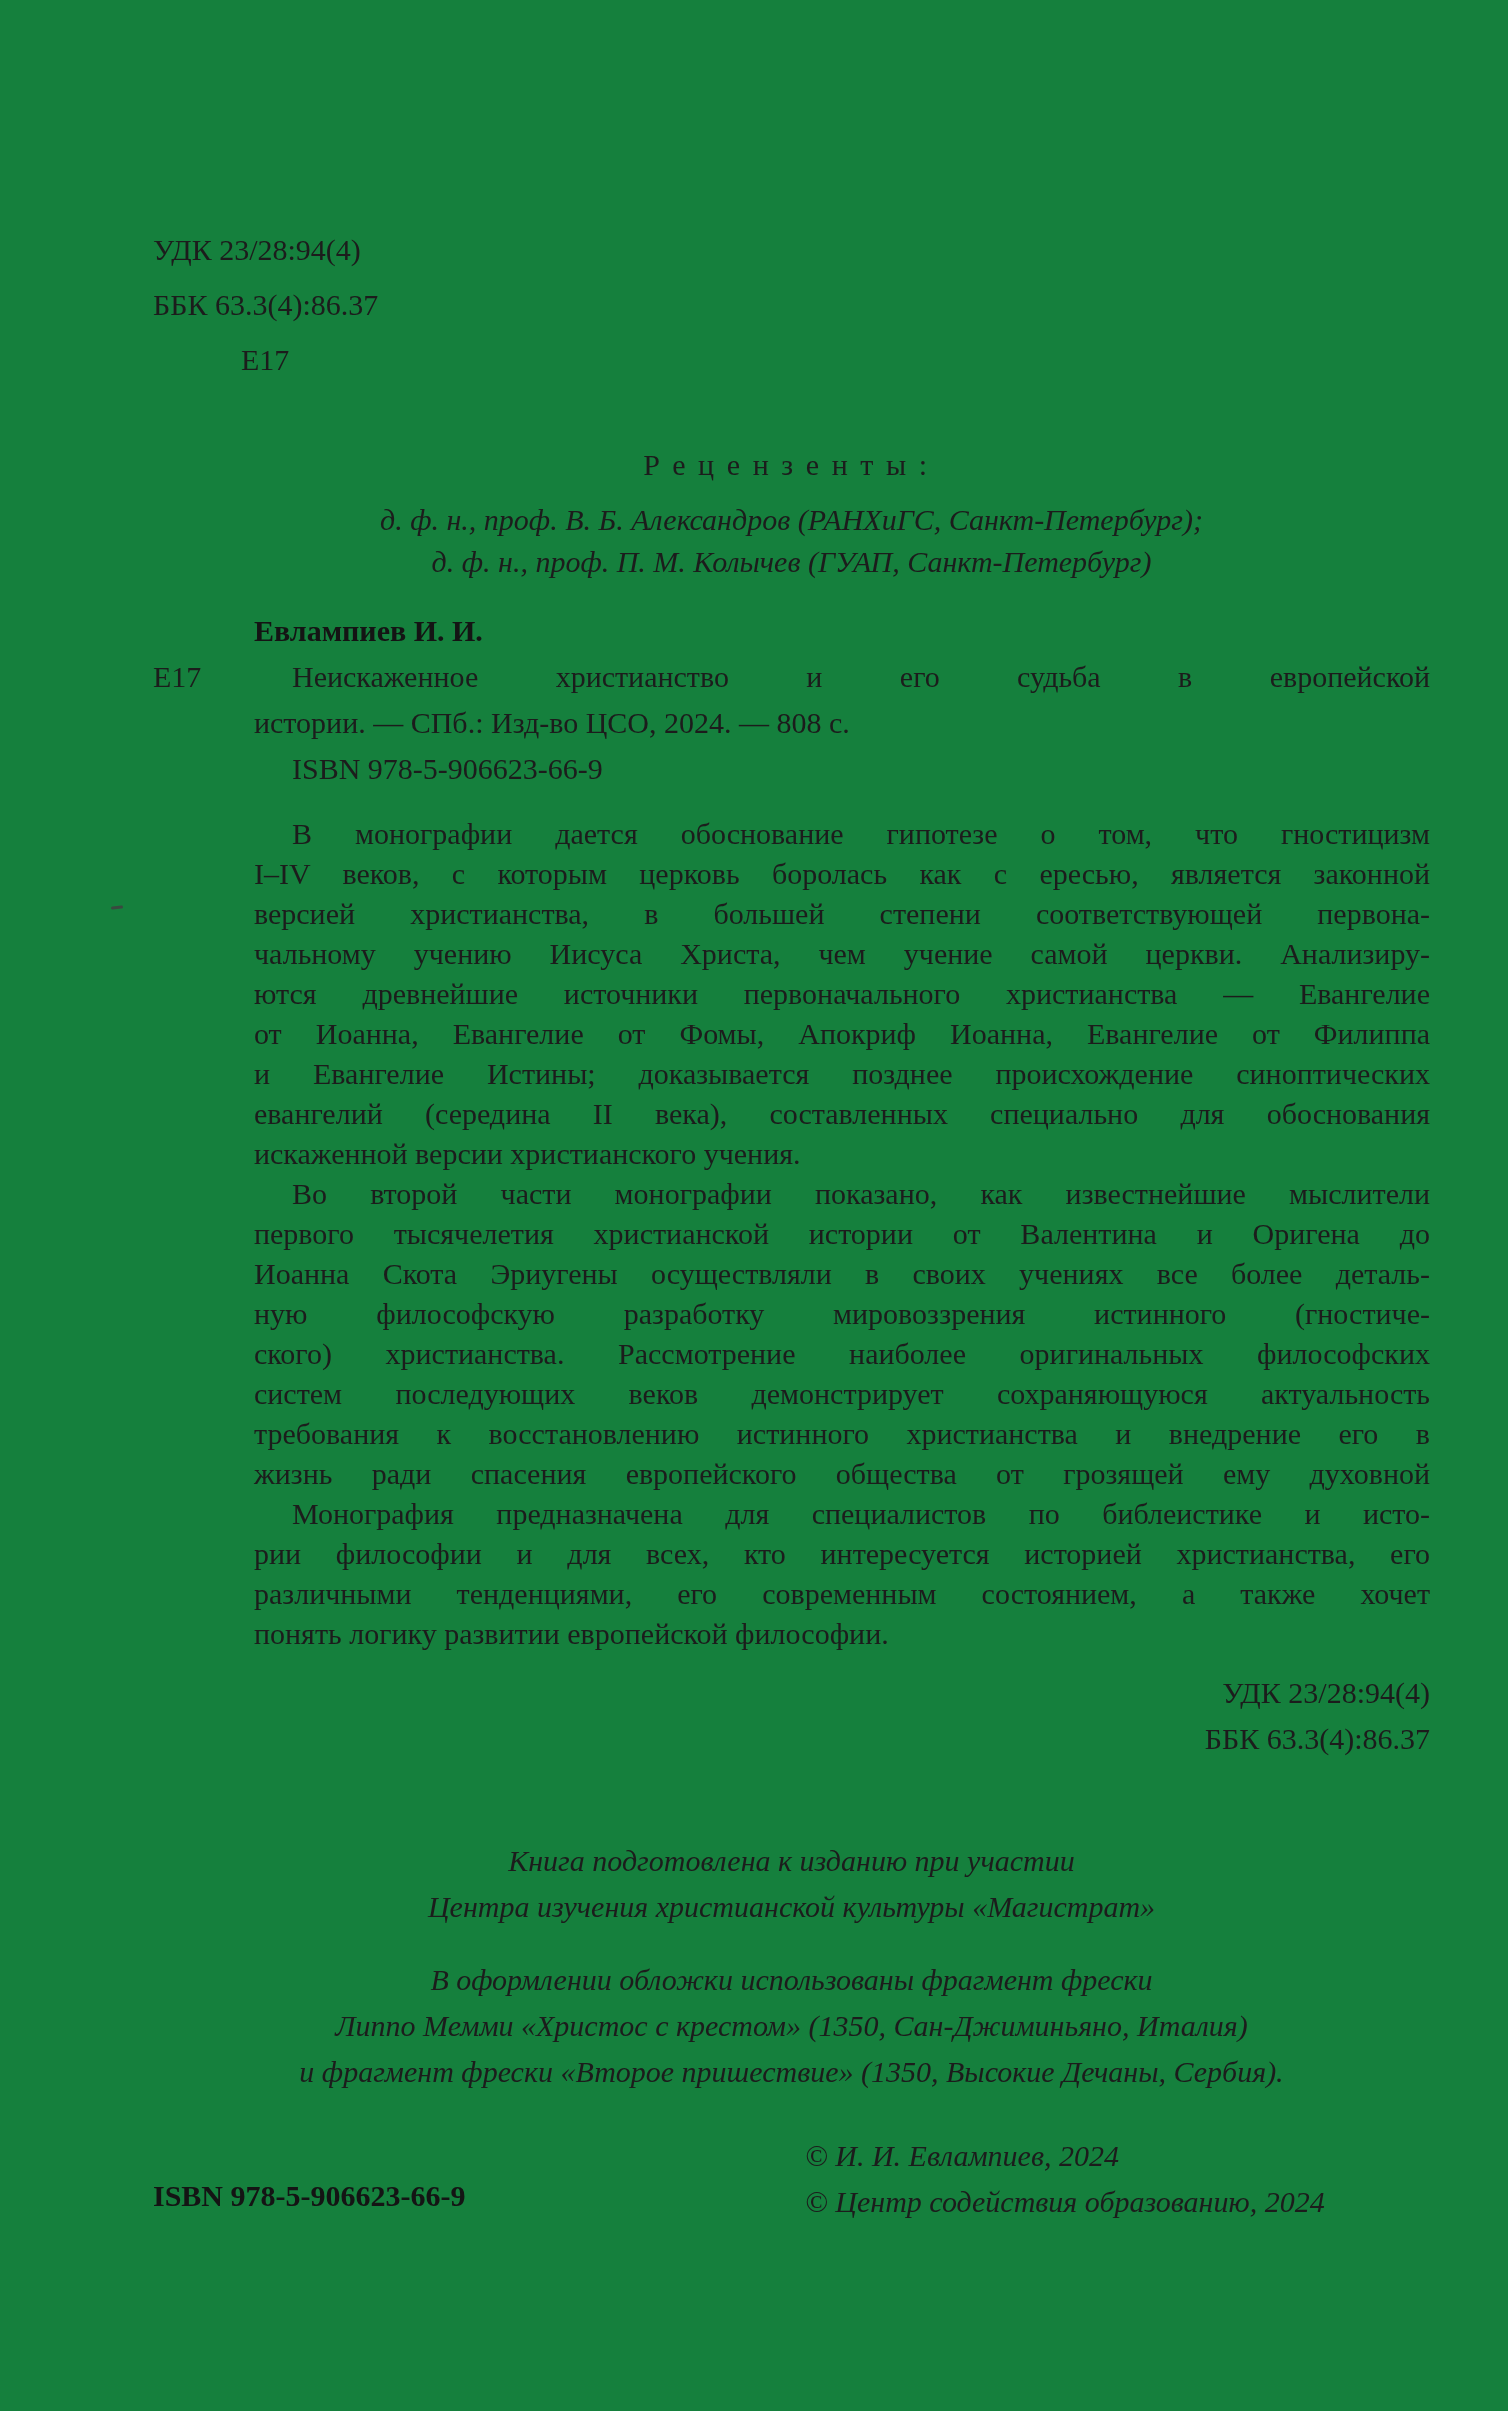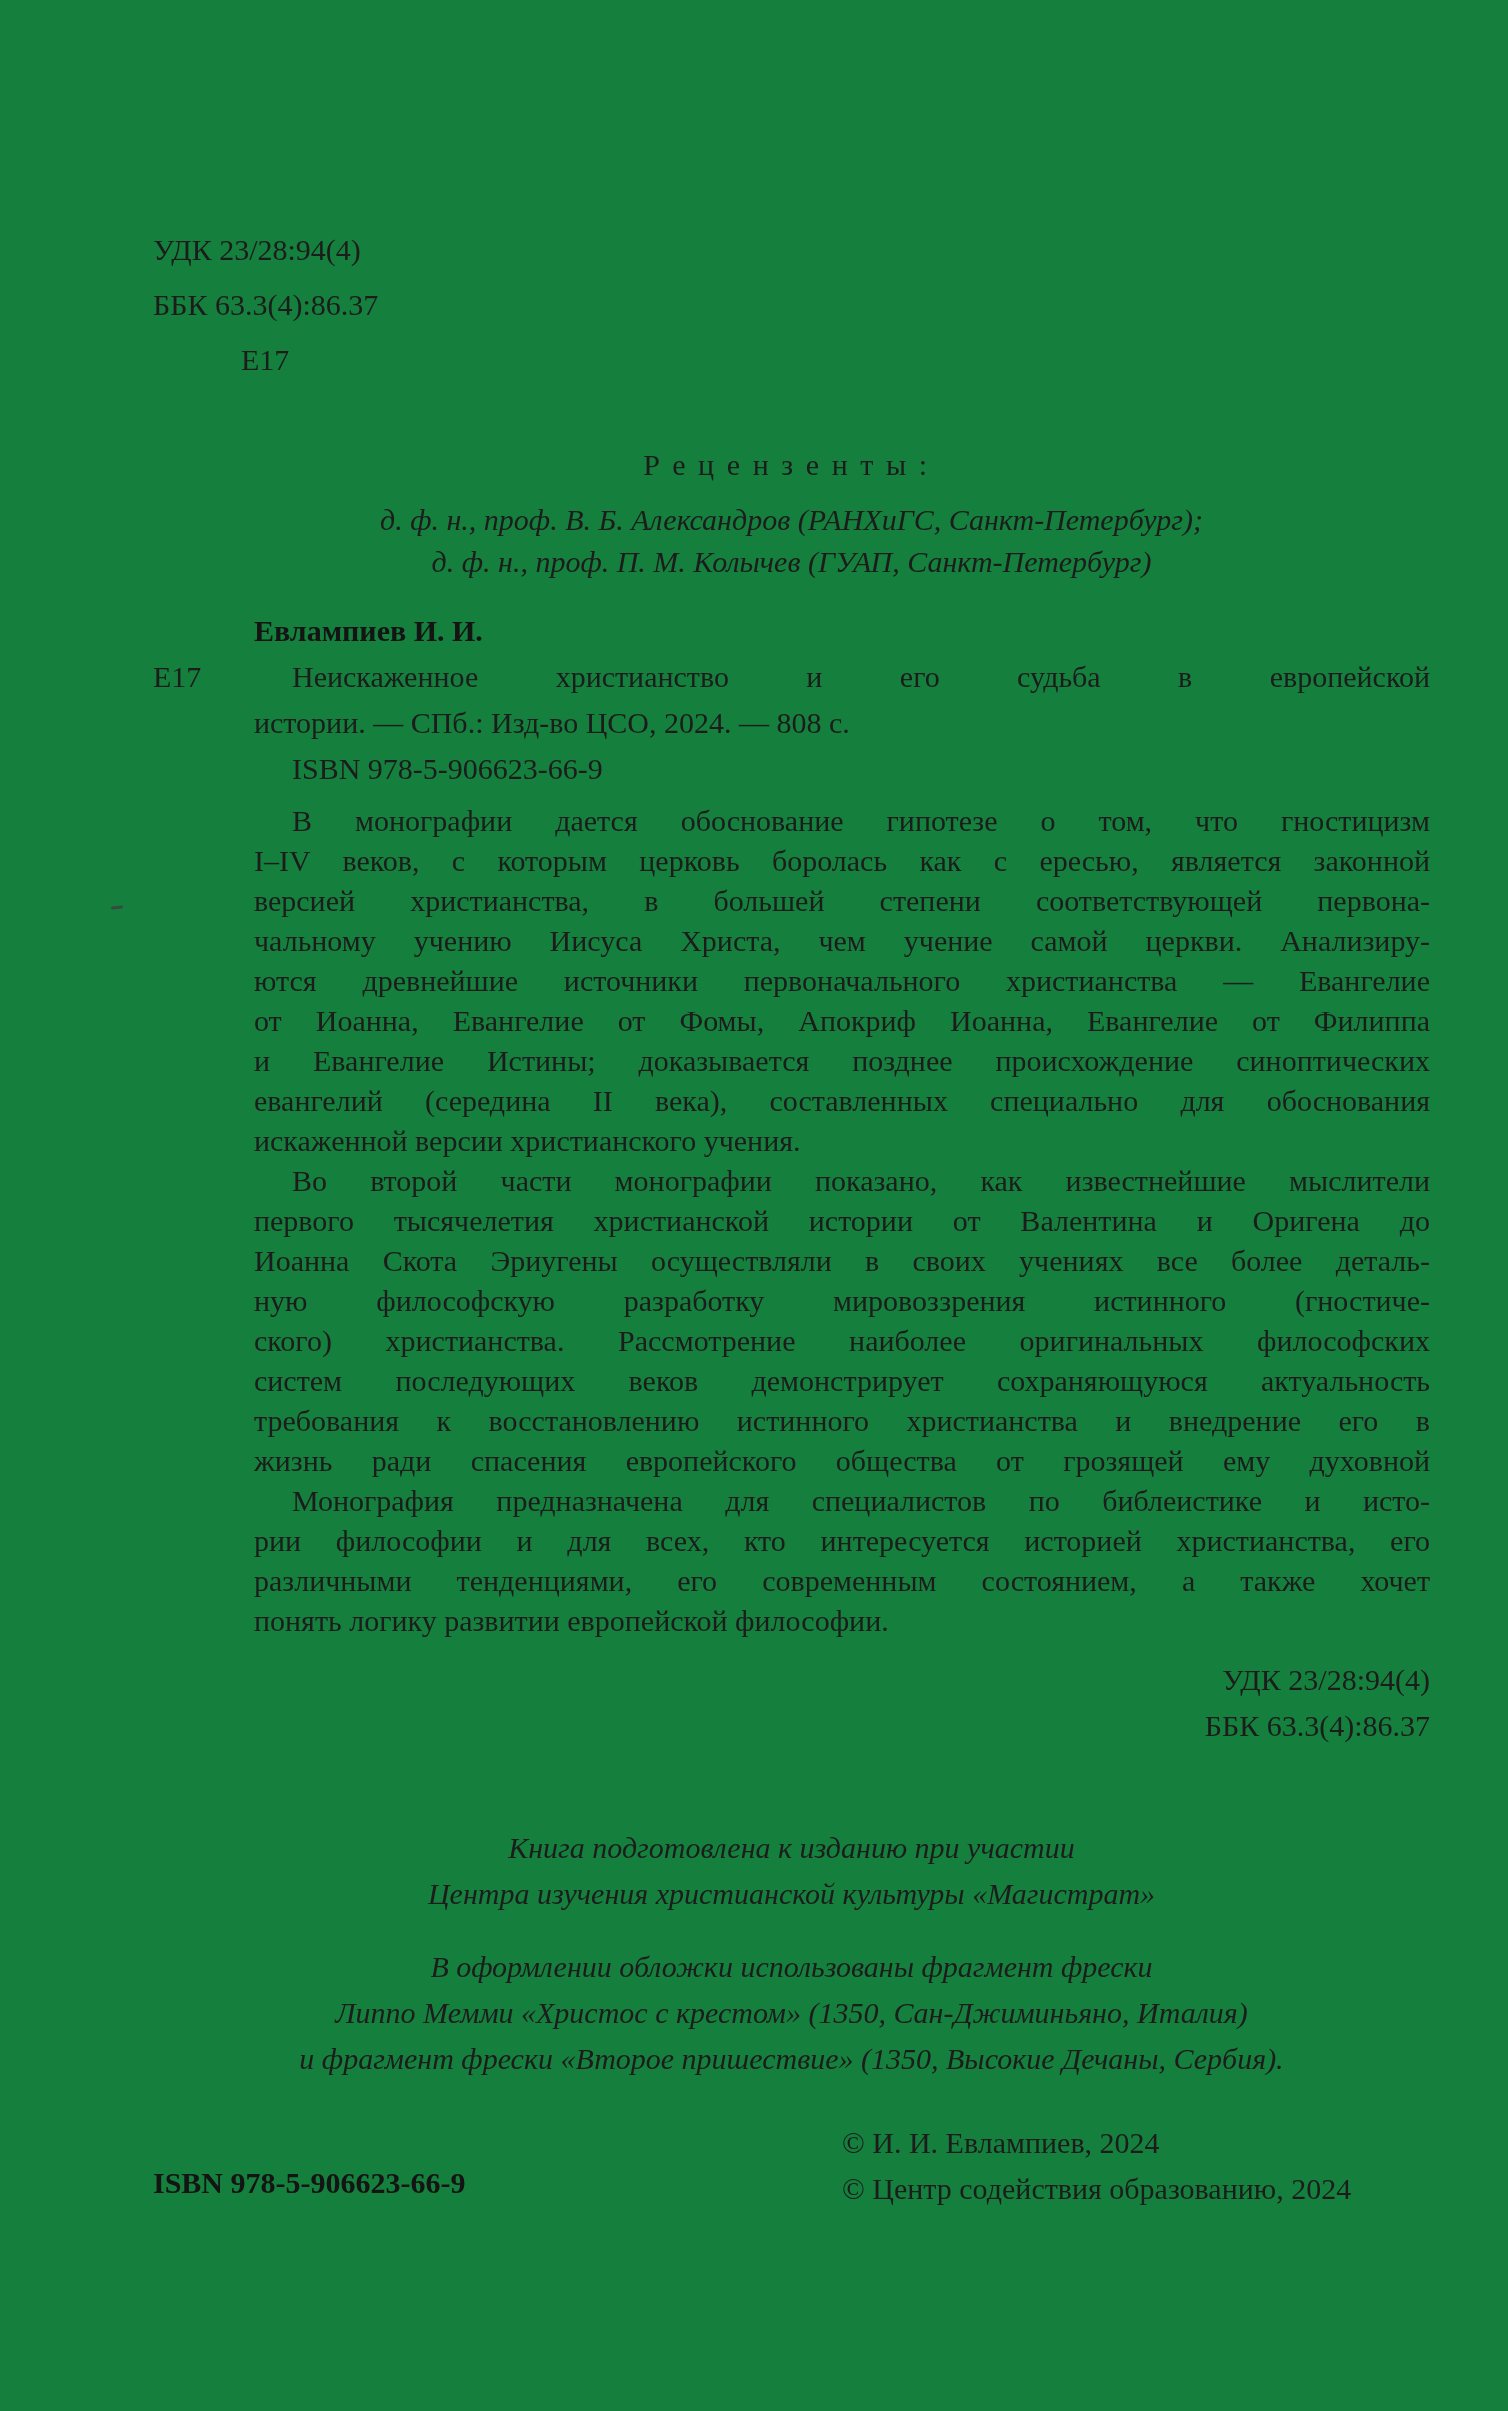--- a/index.html
+++ b/index.html
@@ -45,21 +45,21 @@
 
   .catalog {
     position: relative;
     margin-left: 101px;
     line-height: 46px;
   }
   .catalog-code { position: absolute; left: -101px; top: 0; }
   .catalog-isbn { margin-left: 38px; }
 
   .annotation {
-    margin-top: 9px;
+    margin-top: 22px;
     margin-left: 101px;
     line-height: 40px;
   }
 
   .bottom-codes {
     margin-top: 15.3px;
     text-align: right;
     line-height: 46px;
   }
 
@@ -72,21 +72,21 @@
   }
 
   .footer { position: relative; margin-top: 38px; height: 105px; }
   .footer-isbn {
     position: absolute;
     left: 0;
     top: 46px;
     font-weight: bold;
     color: #141414;
   }
-  .footer-copyrights { position: absolute; left: 689px; top: 0; line-height: 46px; }
+  .footer-copyrights { position: absolute; left: 652px; top: 0; line-height: 46px; font-style: italic; }
 
   .artifact {
     position: absolute;
     left: 111px;
     top: 906px;
     width: 12.4px;
     height: 2.9px;
     background: #3f3f3f;
     border-radius: 1.9px;
     transform: rotate(-6deg);

